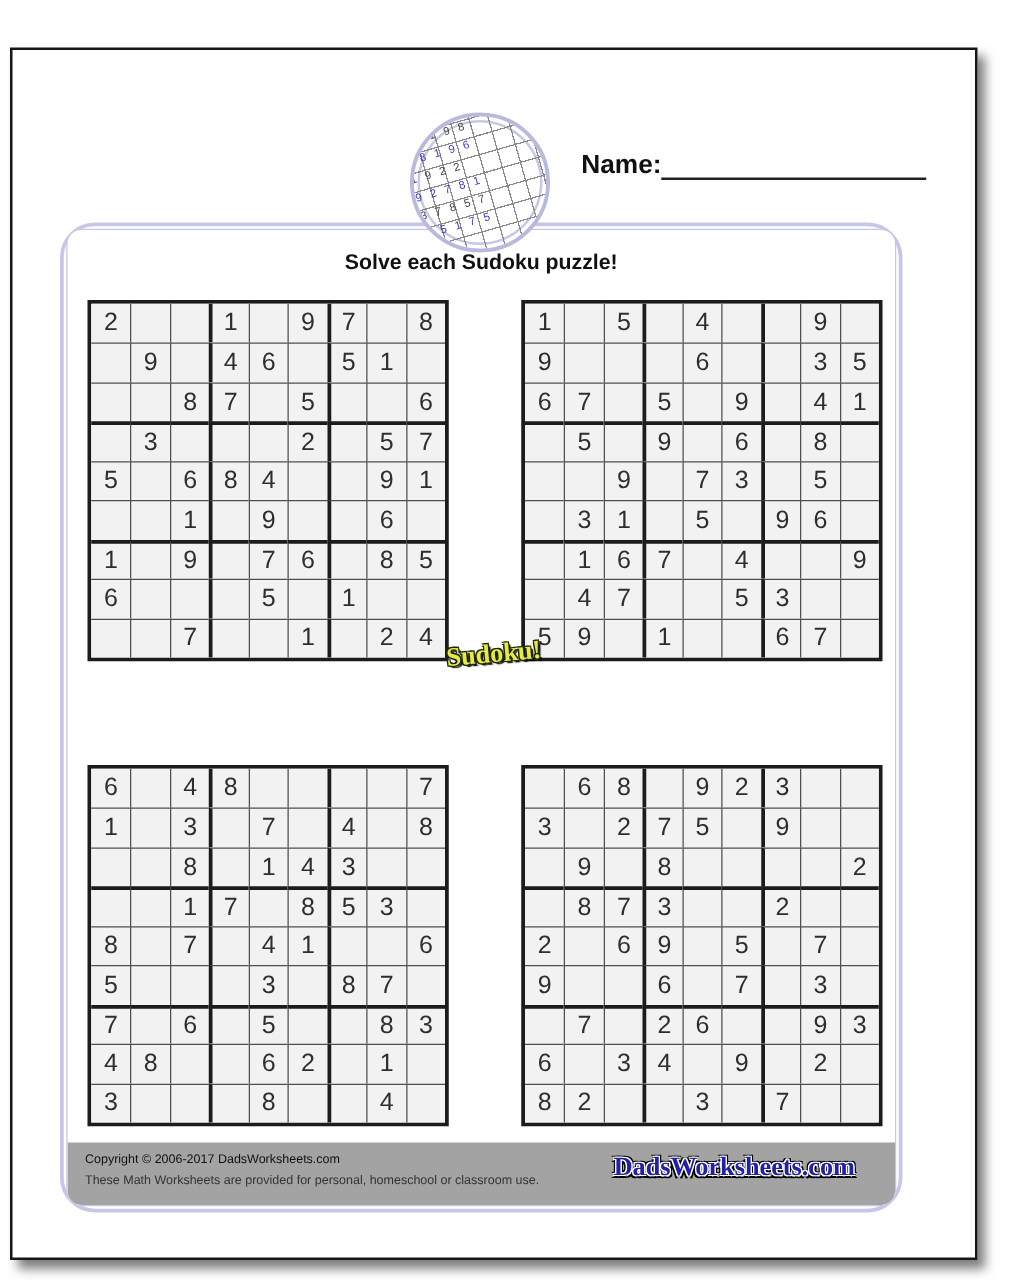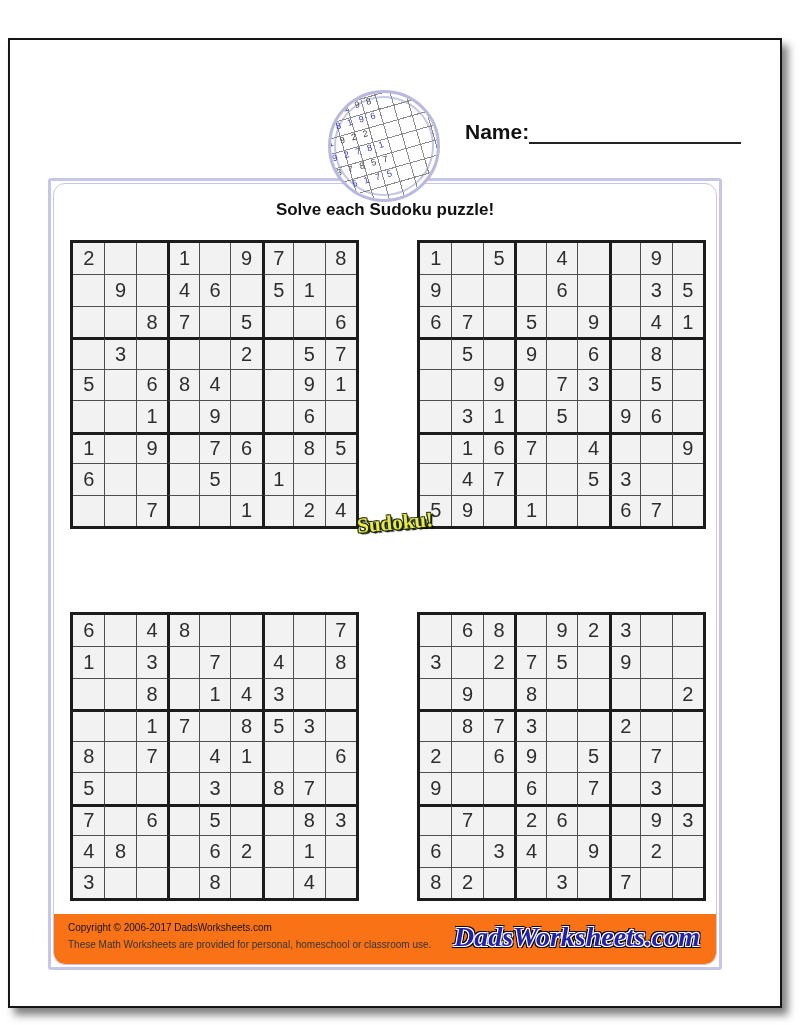--- a/index.html
+++ b/index.html
@@ -34,21 +34,21 @@
   .logo-minigrid .mrow:nth-child(2n){ color:#444; }
   .logo-word {
     position:absolute; left:50%; top:50%; transform:translate(-50%,-50%) rotate(-5deg);
     font-family:"Liberation Serif", serif; font-weight:bold; font-size:21px; color:#e8e848;
     text-shadow:-1px -1px 0 #1d2a00, 1px -1px 0 #1d2a00, -1px 1px 0 #1d2a00, 1px 1px 0 #1d2a00, 2px 2px 1px #000;
     white-space:nowrap; z-index:6;
   }
   
   .frame {
     position:absolute; left:38px; top:138px; width:674px; height:792px;
-    border:3px solid #c6c6e8; border-radius:3px; background:#fff;
+    border:3px solid #c6c6e8; border-radius:28px; background:#fff;
   }
   .frame-inner {
     position:absolute; left:2px; top:2px; right:2px; bottom:2px;
     border:1px solid #c6c6e8; border-radius:12px; overflow:hidden; background:#fff;
   }
   .instruction { position:absolute; left:0; right:0; top:16px; text-align:center; font-size:17px; font-weight:bold; color:#111; }
   
   .sgrid {
     position:absolute; width:289px; height:289px;
     border:3px solid #1c1c1c; background:#f2f2f2;
@@ -64,27 +64,27 @@
     border-left:1px solid #4f4f4f; border-top:1px solid #4f4f4f;
     background:#f2f2f2;
   }
   .cell:nth-child(9n+1) { border-left:none; }
   .cell:nth-child(-n+9) { border-top:none; }
   .cell.bl { border-left:3px solid #1c1c1c; }
   .cell.bt { border-top:3px solid #1c1c1c; }
   
   .strip {
     position:absolute; left:0; right:0; bottom:0; height:50px;
-    background:#f97316; border-radius:0 0 11px 11px;
+    background:#a3a3a3; border-radius:0 0 11px 11px;
   }
   .copy1 { position:absolute; left:14px; top:8px;  font-size:10px; color:#111; }
   .copy2 { position:absolute; left:14px; top:25px; font-size:10px;  color:#333; }
   .brand {
-    position:absolute; right:16px; top:7px;
-    font-family:"Liberation Serif", serif; font-style:italic; font-weight:bold; font-size:28px;
+    position:absolute; right:32px; top:7px;
+    font-family:"Liberation Serif", serif; font-weight:bold; font-size:21px;
     color:#2020a8;
     text-shadow:-1px -1px 0 #fff, 1px -1px 0 #fff, -1px 1px 0 #fff, 1px 1px 0 #fff, 2px 2px 0 #000, -2px 2px 0 #000, 2px -2px 0 #000, -2px -2px 0 #000;
     white-space:nowrap;
   }
 </style>
 </head>
 <body>
 
 <div class="paper">
 

